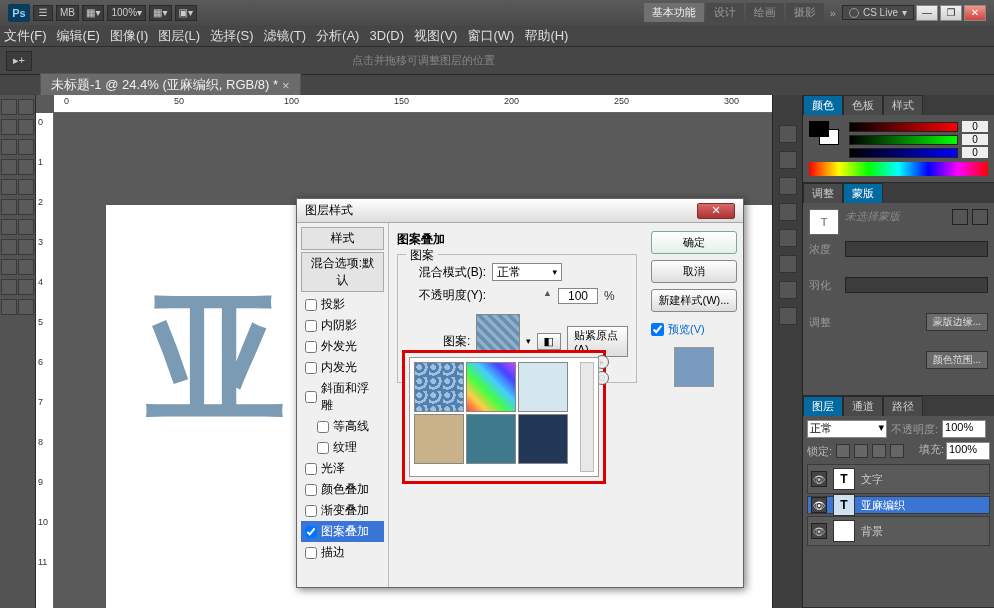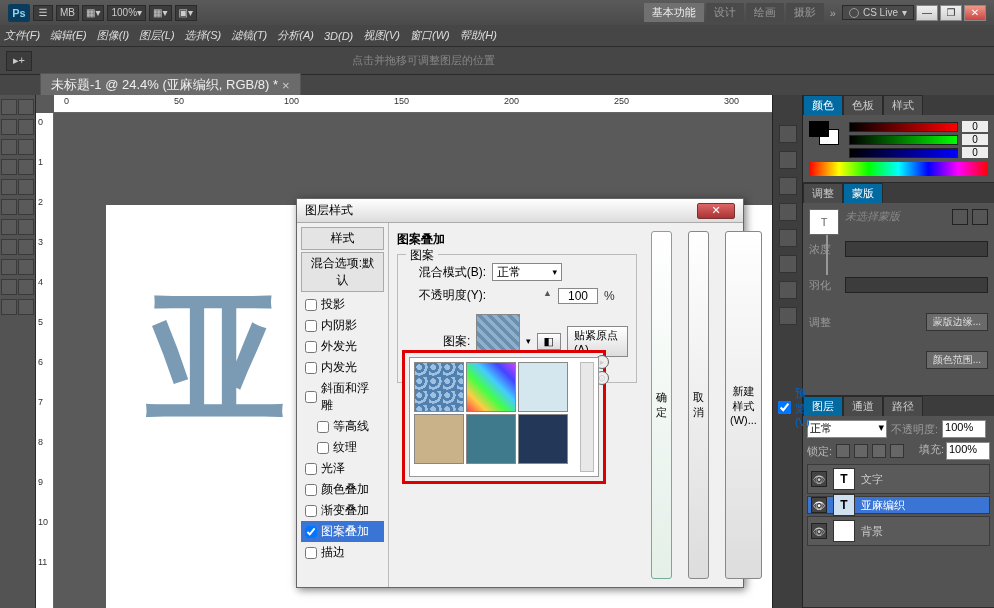--- a/index.html
+++ b/index.html
@@ -14,21 +14,21 @@
 .top-tab.dim { background:#4a4a4a; color:#999;}
 .arrow { color:#aaa; padding:0 4px;}
 .cslive { background:#4a4a4a; border:1px solid #2a2a2a; padding:1px 6px; display:flex; align-items:center; gap:4px; color:#ccc; font-size:10px;}
 .cslive::before { content:""; width:8px; height:8px; border:1px solid #999; border-radius:50%;}
 .win-btns { display:flex; gap:2px;}
 .win-btn { width:22px; height:16px; background:linear-gradient(#f0f0f0,#d0d0d0); border:1px solid #888; display:flex; align-items:center; justify-content:center; color:#333; font-size:10px;}
 .win-btn.close{ background:linear-gradient(#e98,#c44); color:#fff;}
 
 
 .menubar { height: 22px; background:#464646; display:flex; align-items:center; padding:0 4px; gap:10px; border-bottom:1px solid #2c2c2c;}
-.menu-item { color:#ddd; font-size:11px; cursor:default;font-style:italic;}
+.menu-item { color:#ddd; font-size:13px; cursor:default;}
 
 
 .optbar { height:28px; background:#464646; display:flex; align-items:center; border-bottom:1px solid #2a2a2a; padding:0 6px;}
 .optbar .tool-ind { width:26px; height:20px; background:#3c3c3c; border:1px solid #2a2a2a; display:flex; align-items:center; justify-content:center;}
 .optbar .hint { margin-left: 320px; color:#888; font-size:11px;}
 
 
 .doctab-bar { height:20px; background:#464646; display:flex; align-items:center; padding-left:40px;}
 .doctab { background:#6b6b6b; padding:2px 10px; color:#eee; font-size:13px; border:1px solid #555; display:flex; gap:4px; align-items:center;}
 .doctab .close { color:#ccc; }
@@ -108,21 +108,21 @@
 .frow{ display:flex; align-items:center; gap:6px; margin-bottom:6px;}
 .frow label{ width:80px; text-align:right;}
 .combo{ border:1px solid #888; background:#fff; padding:1px 4px; height:18px; min-width:70px; display:flex; align-items:center; justify-content:space-between;}
 .combo::after{ content:"▾"; font-size:9px;}
 .num-in{ border:1px solid #888; background:#fff; width:40px; height:16px; text-align:center;}
 .pct{ color:#333;}
 .arrow-slider{ width:60px; height:12px; position:relative;}
 .arrow-slider::after{content:"▲"; position:absolute; right:0; top:-2px; font-size:9px; color:#555;}
 .pat-preview{ width:54px; height:54px; border:1px solid #888; background:linear-gradient(45deg,#6b8faf 25%,#8fb0cc 25%,#8fb0cc 50%,#6b8faf 50%,#6b8faf 75%,#8fb0cc 75%); background-size:10px 10px; display:inline-block;}
 .mini-btn{ border:1px solid #888; background:linear-gradient(#fff,#ddd); padding:1px 6px; font-size:11px;}
-.dlg-right{ width:98px; padding:8px 6px; display:flex; flex-direction:row; gap:16px; align-items:stretch;}
+.dlg-right{ width:98px; padding:8px 6px; display:flex; flex-direction:column; gap:6px; align-items:stretch;}
 .dlg-right button{ border:1px solid #7a9; background:linear-gradient(#fff,#e4f0e8); padding:3px 4px; border-radius:3px; font-size:11px;}
 .dlg-right .nb{ border:1px solid #888; background:linear-gradient(#fff,#ddd);}
 .dlg-right .chk{ display:flex; align-items:center; gap:4px; font-size:11px; color:#06c; margin-top:4px;}
 .dlg-preview{ width:40px; height:40px; background:#7a9bc0; border:1px solid #999; margin:4px auto;}
 
 
 .pattern-popup{ position:absolute; left:402px; top:350px; width:204px; height:134px; background:#f0f0f0; border:3px solid #d00; z-index:20;}
 .pattern-inner{ position:absolute; inset:4px; border:1px solid #999; background:#fff; display:flex; flex-wrap:wrap; align-content:flex-start; padding:4px; gap:2px;}
 .pat{ width:50px; height:50px; border:1px solid #888;}
 .pat.blue{ background:radial-gradient(circle at 30% 30%,#a0c0e0 20%,#5080b0 21% 40%,#a0c0e0 41% 60%,#5080b0 61%); background-size:14px 14px;}

